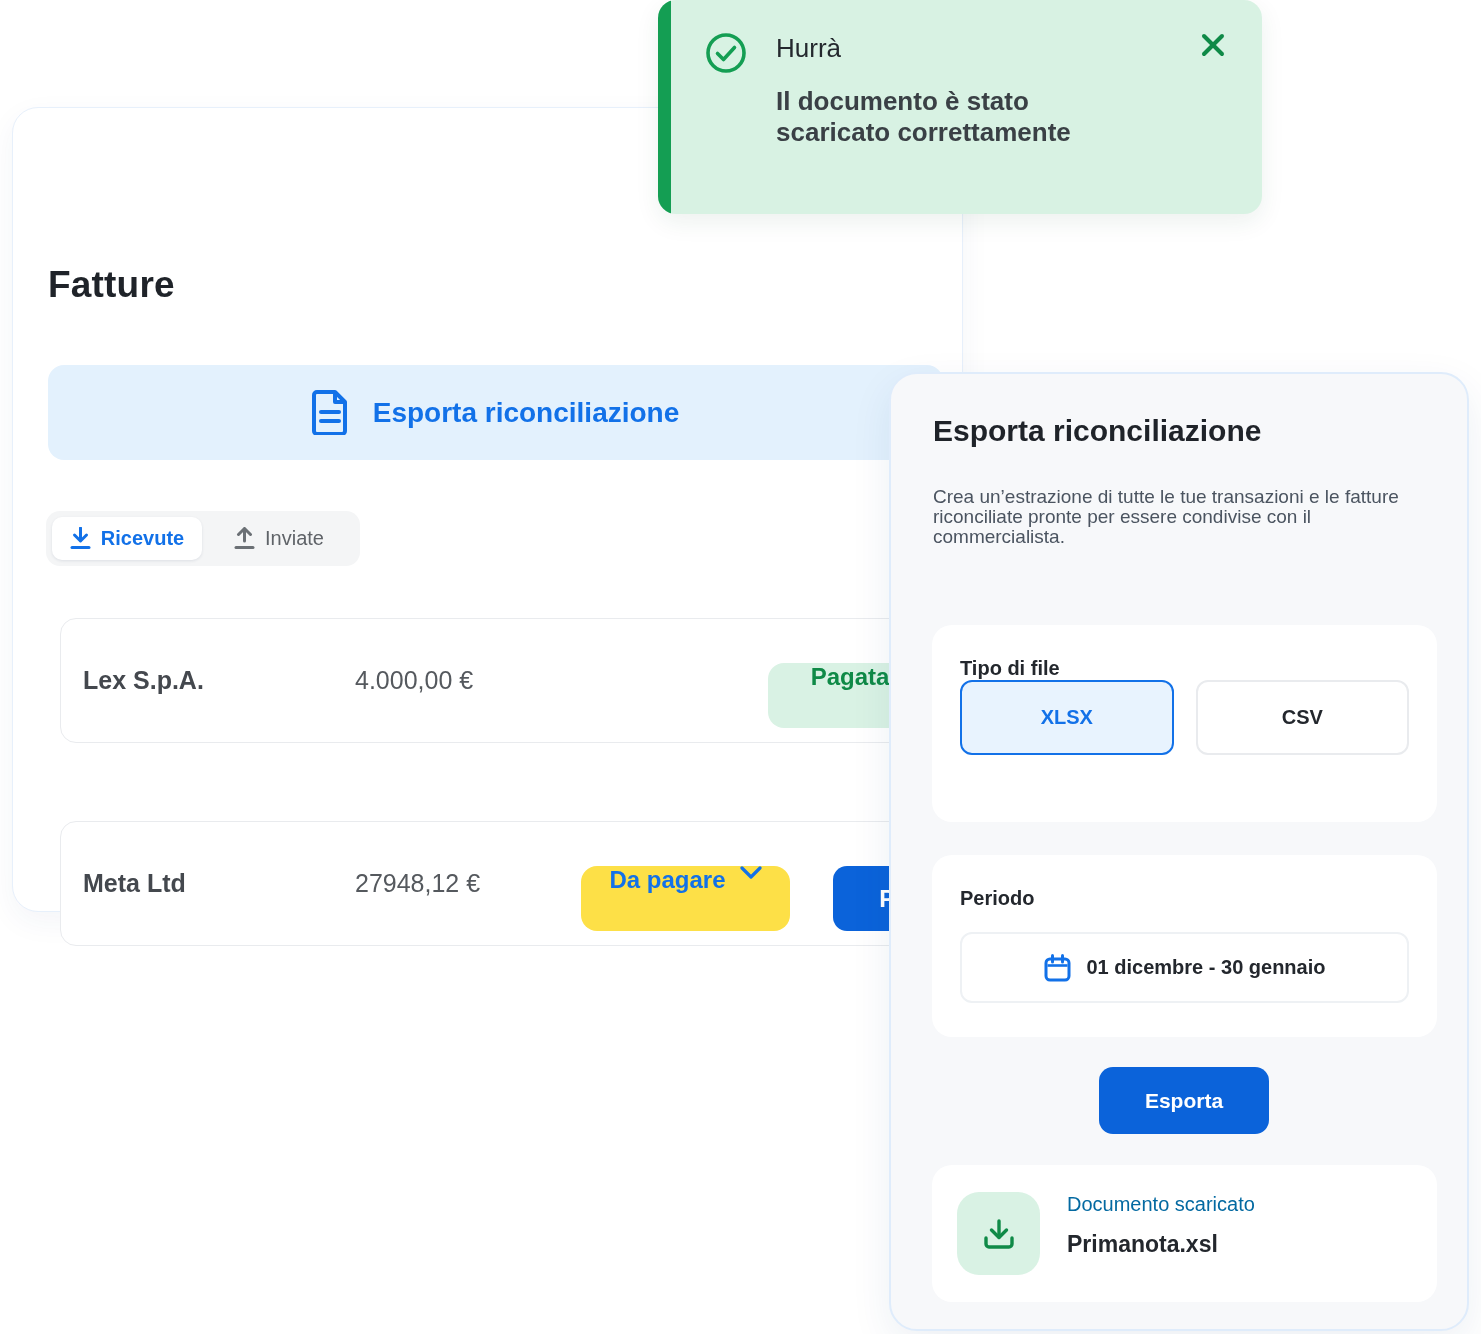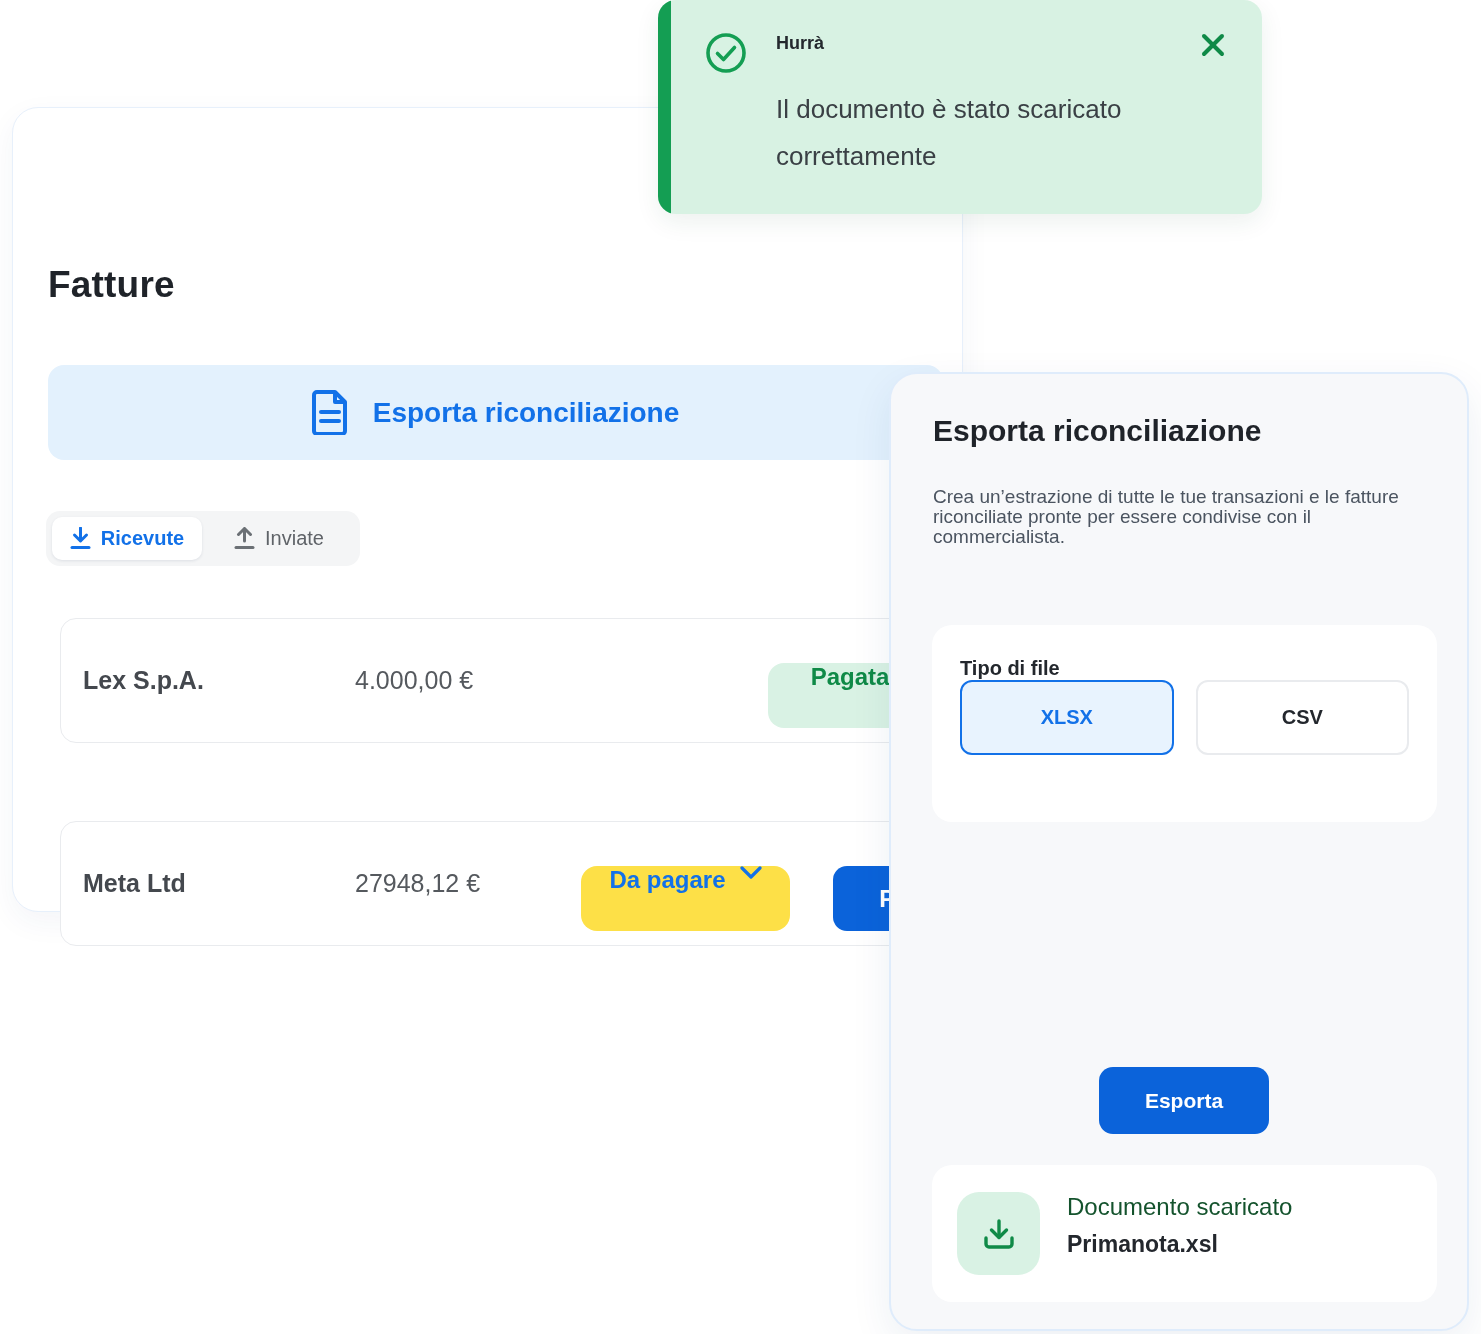--- a/index.html
+++ b/index.html
@@ -80,26 +80,26 @@
     position:absolute; left:658px; top:0px; width:604px; height:214px;
     background:var(--toast-bg,#d8f2e3); border-radius:18px; z-index:3;
     overflow:hidden; box-shadow:0 8px 24px rgba(20,80,50,.08);
   }
   .toast-bar {
     position:absolute; left:0; top:0; width:13px; height:100%;
     background:var(--green-accent,#149e53);
   }
   .toast-check { position:absolute; left:47px; top:32px; }
   .toast-title {
-    position:absolute; left:118px; top:33px; font-size:18px; font-weight:bold;
+    position:absolute; left:118px; top:33px; font-size:26px; font-weight:normal;
     color:#24292e;
   }
   .toast-msg {
     position:absolute; left:118px; top:86px; width:370px; font-size:26px;
-    line-height:47px; color:#3a4045;
+    line-height:31px; color:#3a4045;font-weight:bold;
   }
   .toast-close {
     position:absolute; right:32px; top:28px; width:34px; height:34px;
     display:flex; align-items:center; justify-content:center; cursor:pointer;
     background:none; border:none;
   }
 
   
   .modal {
     position:absolute; left:889px; top:372px; width:580px; height:959px;
@@ -146,21 +146,21 @@
   }
   .dl-card {
     position:absolute; left:41px; top:791px; width:505px; height:137px;
     background:#ffffff; border-radius:20px; cursor:pointer;
   }
   .dl-tile {
     position:absolute; left:25px; top:27px; width:83px; height:83px;
     background:var(--green-pale,#d9f2e4); border-radius:22px;
     display:flex; align-items:center; justify-content:center;
   }
-  .dl-status { position:absolute; left:135px; top:28px; font-size:24px; color:#14532d; }
+  .dl-status { position:absolute; left:135px; top:28px; font-size:20px; color:#0369a1; }
   .dl-file   { position:absolute; left:135px; top:66px; font-size:23px;
                font-weight:bold; color:#23272d; }
 </style>
 </head>
 <body>
 
 <div class="stage">
 
   <section class="panel">
     <h1 class="panel-title">Fatture</h1>
@@ -239,20 +239,32 @@
     <p class="modal-desc">Crea un’estrazione di tutte le tue transazioni e le fatture riconciliate pronte per essere condivise con il commercialista.</p>
 
     <div class="mcard filetype">
       <div class="mcard-label">Tipo di file</div>
       <div class="choice-row">
         <button class="choice selected">XLSX</button>
         <button class="choice plain">CSV</button>
       </div>
     </div>
 
+    <div class="mcard period">
+      <div class="mcard-label">Periodo</div>
+      <div class="date-field">
+        <svg width="27" height="28" viewBox="0 0 27 28">
+          <rect x="2" y="5" width="23" height="21" rx="4" fill="none" stroke="#1271e8" stroke-width="3"></rect>
+          <line x1="8.5" y1="1.5" x2="8.5" y2="8" stroke="#1271e8" stroke-width="3" stroke-linecap="round"></line>
+          <line x1="18.5" y1="1.5" x2="18.5" y2="8" stroke="#1271e8" stroke-width="3" stroke-linecap="round"></line>
+          <line x1="3.5" y1="11.5" x2="23.5" y2="11.5" stroke="#1271e8" stroke-width="2.6"></line>
+        </svg>
+        <span>01 dicembre - 30 gennaio</span>
+      </div>
+    </div>
 
     <button class="export-btn">Esporta</button>
 
     <div class="dl-card">
       <div class="dl-tile">
         <svg width="40" height="40" viewBox="0 0 40 40">
           <line x1="20" y1="7" x2="20" y2="23" stroke="#0f8a47" stroke-width="3.4" stroke-linecap="round"></line>
           <polyline points="12.5,16 20,23.5 27.5,16" fill="none" stroke="#0f8a47" stroke-width="3.4" stroke-linecap="round" stroke-linejoin="round"></polyline>
           <path d="M7 24 v6 a3 3 0 0 0 3 3 h20 a3 3 0 0 0 3 -3 v-6" fill="none" stroke="#0f8a47" stroke-width="3.4" stroke-linecap="round" stroke-linejoin="round"></path>
         </svg>

